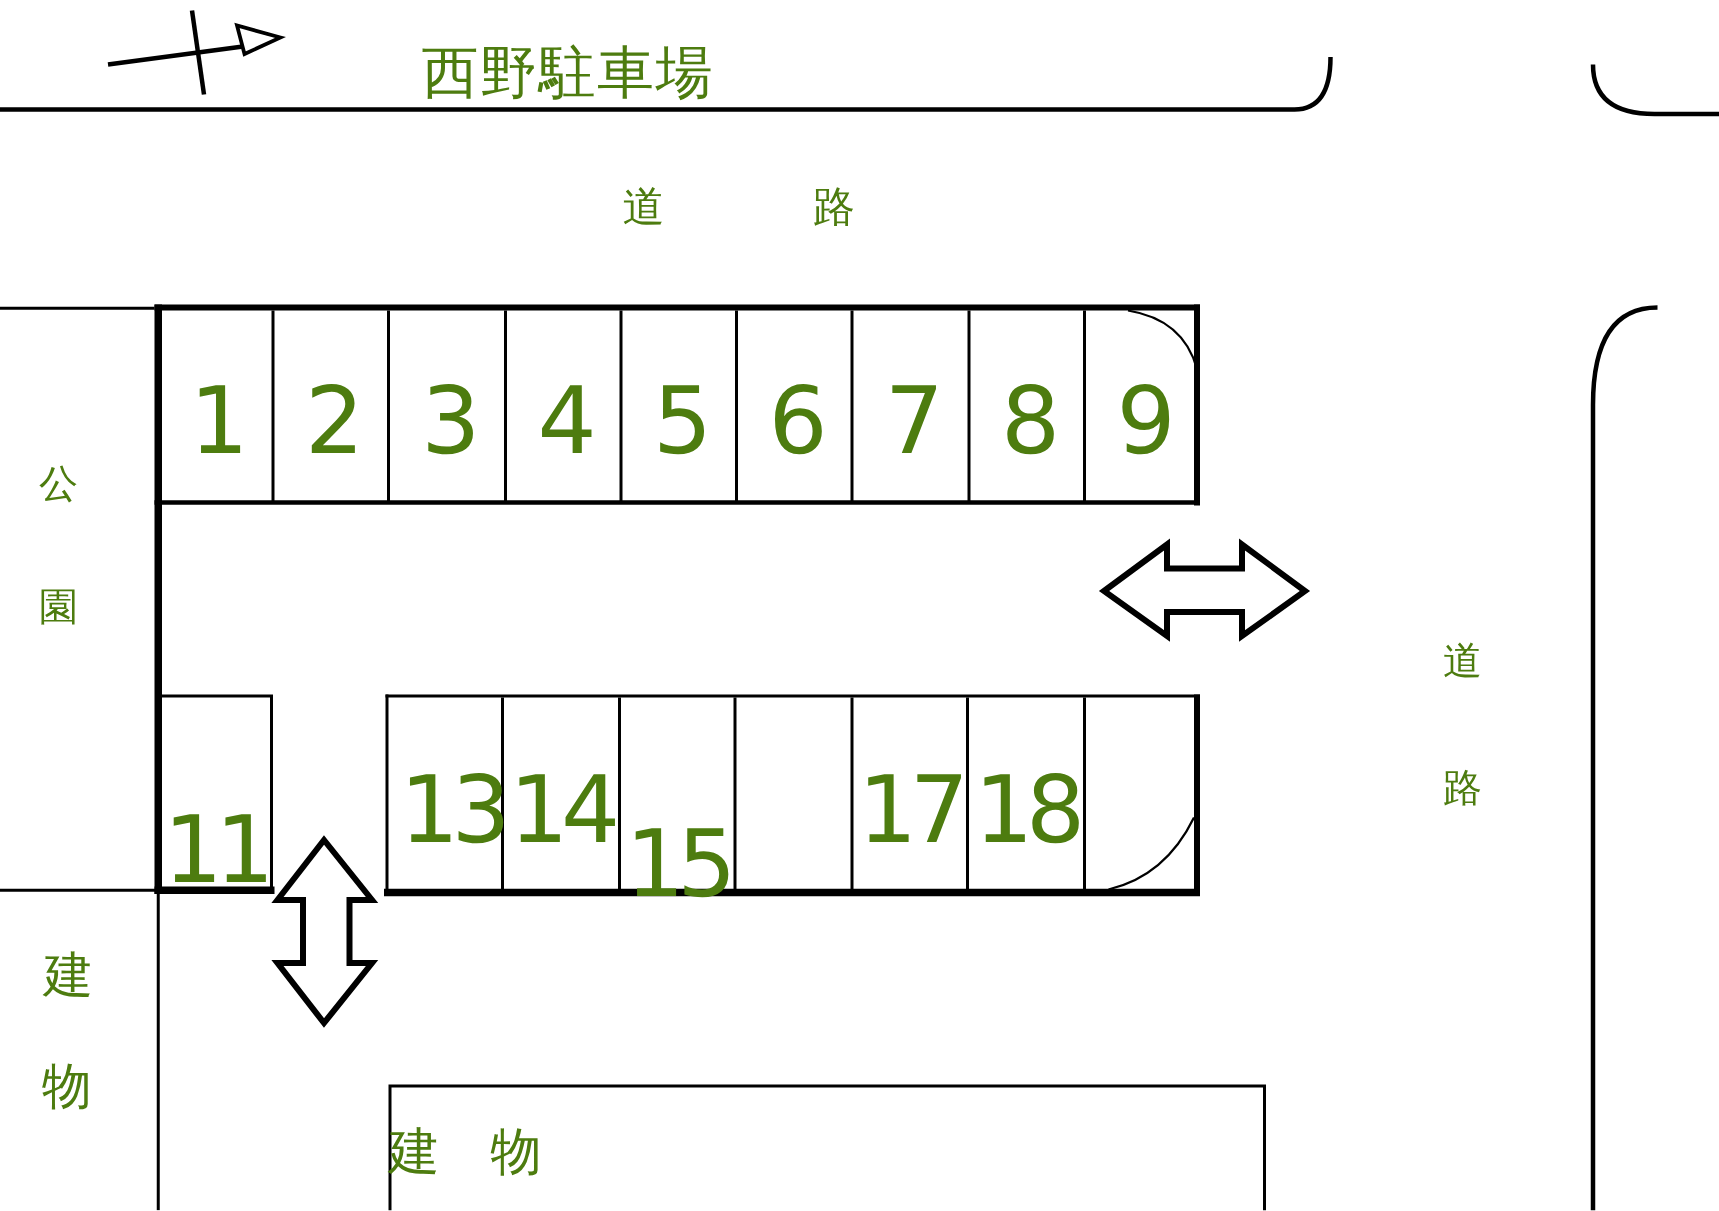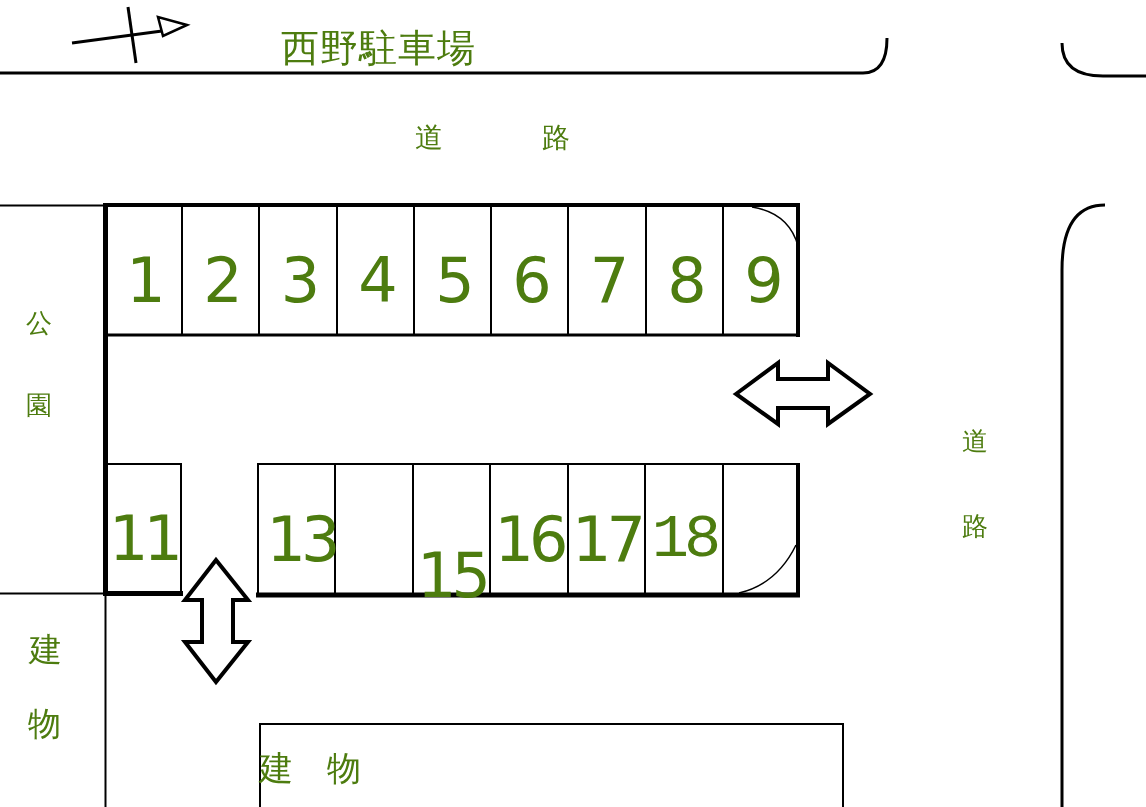--- a/index.html
+++ b/index.html
@@ -135,33 +135,33 @@
   <div class="cell" style="left:568px;top:205px;width:78px;height:130px;">
       <span class="num">7</span>
     </div>
   <div class="cell" style="left:646px;top:205px;width:77px;height:130px;">
       <span class="num">8</span>
     </div>
   <div class="cell" style="left:723px;top:205px;width:77px;height:130px;">
       <span class="num">9</span>
     </div>
 
-  <div class="cell" style="left:105px;top:463px;width:77px;height:130px;">
+  <div class="cell" style="left:105px;top:463px;width:77px;height:130px;align-items:flex-end;">
       <span class="num">11</span>
     </div>
 
   <div class="cell" style="left:258px;top:463px;width:86px;height:132px;">
       <span class="num">13</span>
     </div>
+  <div class="cell" style="left:335px;top:463px;width:78px;height:132px;">
+      <span class="num">14</span>
+    </div>
   <div class="cell" style="left:413px;top:463px;width:77px;height:132px;margin-top:36px;">
       <span class="num">15</span>
-    </div>
-  <div class="cell" style="left:490px;top:463px;width:78px;height:132px;">
-      <span class="num">16</span>
     </div>
   <div class="cell" style="left:568px;top:463px;width:77px;height:132px;">
       <span class="num">17</span>
     </div>
-  <div class="cell" style="left:645px;top:463px;width:78px;height:132px;font-family:Liberation Mono, monospace;">
+  <div class="cell" style="left:645px;top:463px;width:78px;height:132px;">
       <span class="num">18</span>
     </div>
 
 </div>
 
 </body></html>

